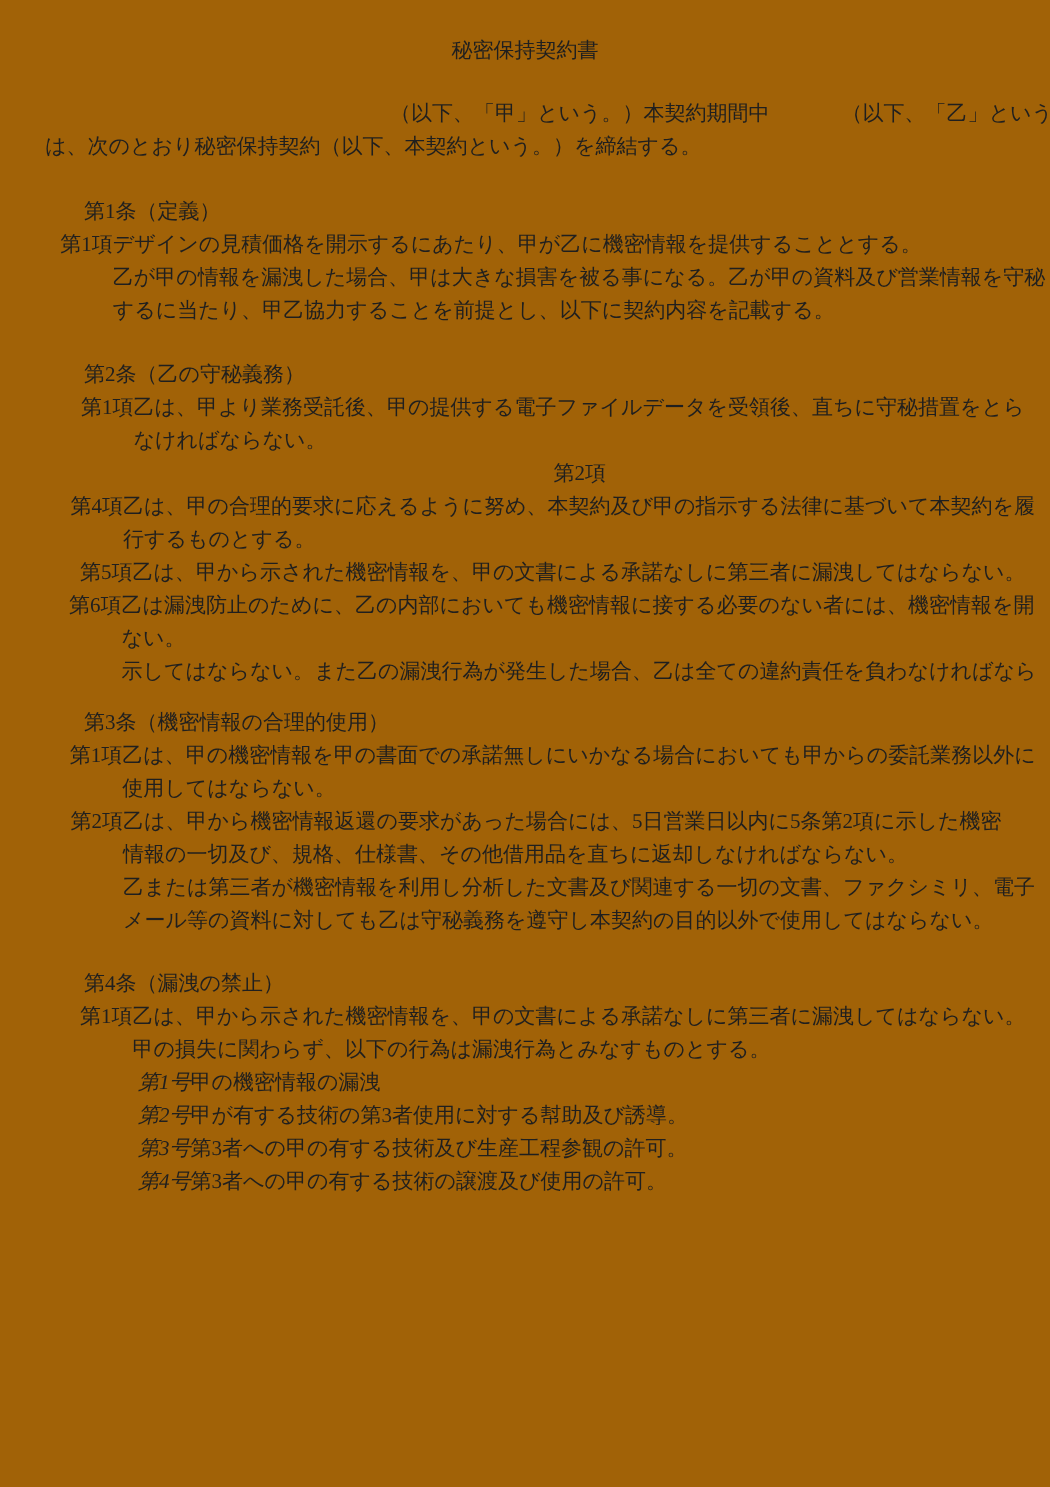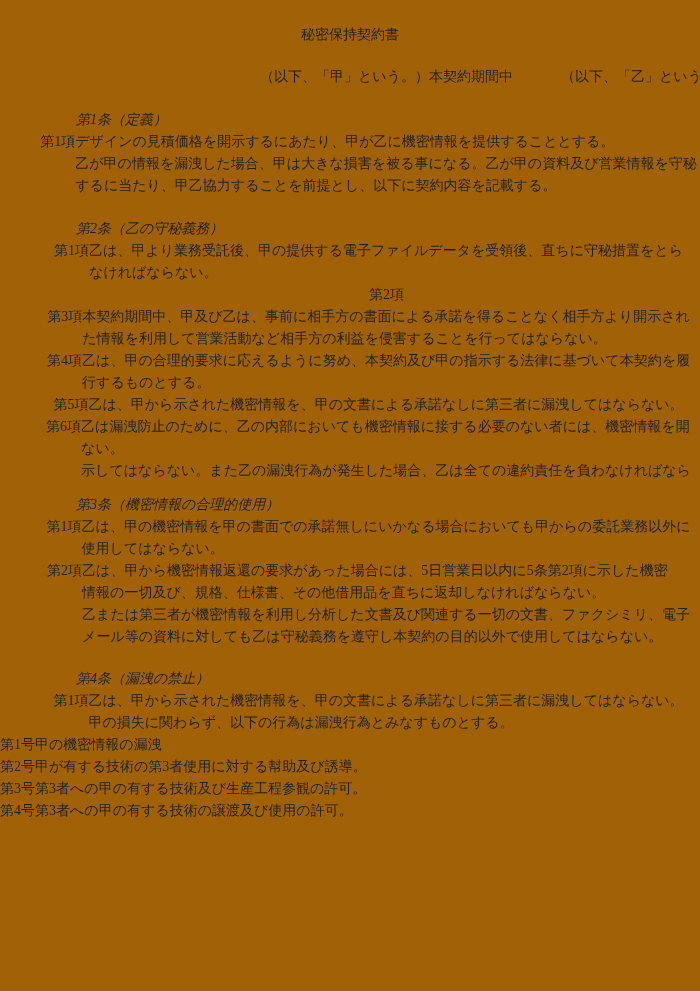--- a/index.html
+++ b/index.html
@@ -20,40 +20,41 @@
   }
   .preamble {
     margin: 20px 28px 0 30px;
   }
   .line { white-space: nowrap; }
   .blank-a { display: inline-block; width: 230px; }
   .blank-b { display: inline-block; width: 48px; }
   .article { margin-top: 21px; }
   .article.a3 { margin-top: 12px; }
   .article.a4 { margin-top: 20px; }
-  .article-heading { margin-left: 76px; white-space: nowrap; font-style: italic; }
+  .article-heading { margin-left: 56px; white-space: nowrap; }
   .clause { display: flex; justify-content: center; }
   .clause-label { flex: 0 0 32px; margin-left: 73px; white-space: nowrap; }
   .clause-text { flex: 1; margin-right: 36px; }
   .clause-text .tline { white-space: nowrap; }
   .item { display: flex; }
-  .item-label { flex: 0 0 30px; white-space: nowrap; }
+  .item-label { flex: 0 0 30px; margin-left: 92px; white-space: nowrap; font-style: italic; }
   .item-text { flex: 1; white-space: nowrap; }
 </style>
 </head>
 <body>
 
 <div class="page">
 
   <div class="doc-title">秘密保持契約書</div>
 
   <div class="preamble">
     <div class="line">
       <span class="blank-a"></span><span>（以下、「甲」という。）本契約期間中</span><span class="blank-b"></span><span>（以下、「乙」という。）</span>
     </div>
+    <div class="line">は、次のとおり秘密保持契約（以下、本契約という。）を締結する。</div>
   </div>
 
   <section class="article a1">
     <div class="article-heading">第1条（定義）</div>
     <div class="clause">
       <span class="clause-label">第1項</span>
       <div class="clause-text">
         <div class="tline">デザインの見積価格を開示するにあたり、甲が乙に機密情報を提供することとする。</div>
         <div class="tline">乙が甲の情報を漏洩した場合、甲は大きな損害を被る事になる。乙が甲の資料及び営業情報を守秘</div>
         <div class="tline">するに当たり、甲乙協力することを前提とし、以下に契約内容を記載する。</div>
@@ -65,27 +66,20 @@
     <div class="article-heading">第2条（乙の守秘義務）</div>
     <div class="clause">
       <span class="clause-label">第1項</span>
       <div class="clause-text">
         <div class="tline">乙は、甲より業務受託後、甲の提供する電子ファイルデータを受領後、直ちに守秘措置をとら</div>
         <div class="tline">なければならない。</div>
       </div>
     </div>
     <div class="clause">
       <span class="clause-label">第2項</span>
-    </div>
-    <div class="clause">
-      <span class="clause-label">第3項</span>
-      <div class="clause-text">
-        <div class="tline">本契約期間中、甲及び乙は、事前に相手方の書面による承諾を得ることなく相手方より開示され</div>
-        <div class="tline">た情報を利用して営業活動など相手方の利益を侵害することを行ってはならない。</div>
-      </div>
     </div>
     <div class="clause">
       <span class="clause-label">第4項</span>
       <div class="clause-text">
         <div class="tline">乙は、甲の合理的要求に応えるように努め、本契約及び甲の指示する法律に基づいて本契約を履</div>
         <div class="tline">行するものとする。</div>
       </div>
     </div>
     <div class="clause">
       <span class="clause-label">第5項</span>

